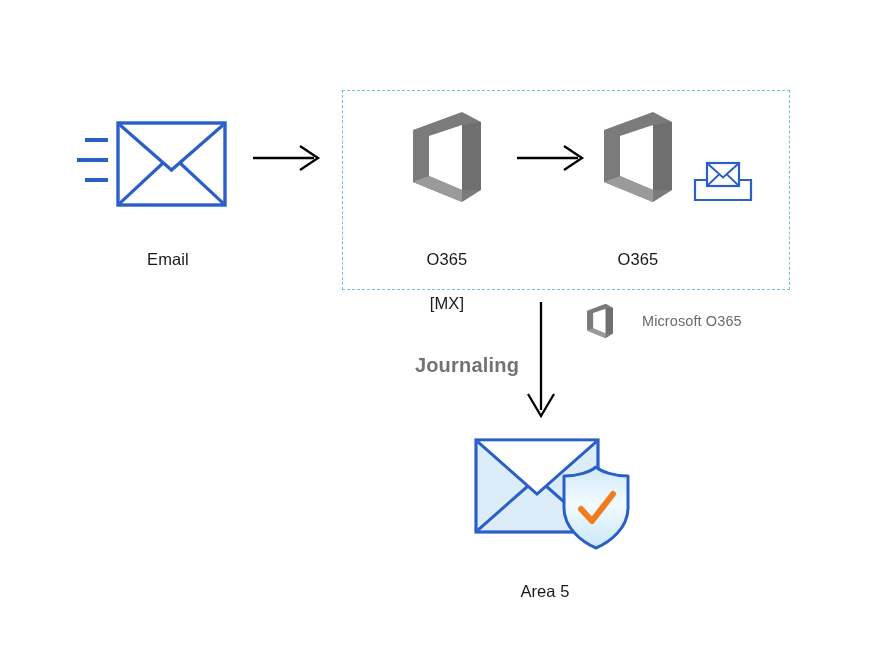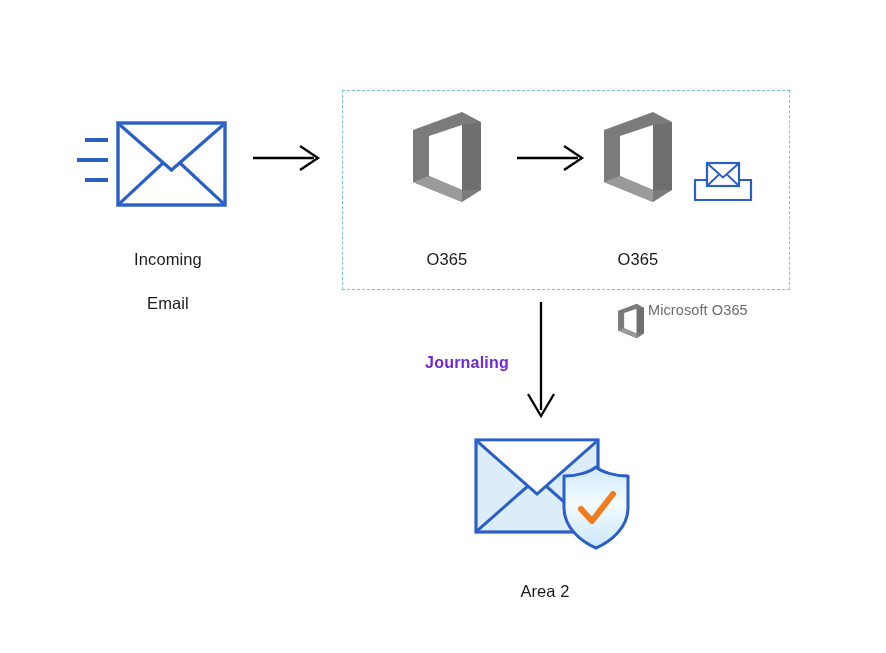--- a/index.html
+++ b/index.html
@@ -40,33 +40,34 @@
     border: 1.6px dashed #74c2d6;
     box-sizing: border-box;
   }
 
   .journaling {
     position: absolute;
     left: 412px;
     top: 354px;
     width: 110px;
     text-align: center;
-    color: #6d28d9;
-    font-size: 16px;
+    color: #737373;
+    font-size: 20px;
     font-weight: bold;
     letter-spacing: 0.2px;
     font-family: "Liberation Sans", sans-serif;
   }
 
   .ms-legend {
     position: absolute;
-    left: 615px;
+    left: 584px;
     top: 302px;
     display: flex;
-    gap: 1px;
+    align-items: center;
+    gap: 26px;
   }
   .ms-legend-text {
     color: #6b6b6b;
     font-size: 14.5px;
     letter-spacing: 0.1px;
     white-space: nowrap;
     font-family: "Liberation Sans", sans-serif;
   }
   svg { display: block; overflow: visible; }
 </style>
@@ -86,21 +87,20 @@
 
       <rect x="43" y="5" width="107" height="82" fill="#ffffff" stroke="#2a5fc8" stroke-width="3.4"></rect>
 
       <path d="M 44.7 6.7 L 96.5 52 L 148.3 6.7" fill="none" stroke="#2a5fc8" stroke-width="3.2" stroke-linejoin="miter"></path>
 
       <path d="M 44.7 85.3 L 88 45" fill="none" stroke="#2a5fc8" stroke-width="3.2"></path>
       <path d="M 148.3 85.3 L 105 45" fill="none" stroke="#2a5fc8" stroke-width="3.2"></path>
     </svg>
   </div>
   <div class="label" style="left:98px; top:226px; width:140px;">
-    <span class="label-line">Incoming</span>
     <span class="label-line">Email</span>
   </div>
 
   <div class="node" style="left:252px; top:142px;">
     <svg width="72" height="32" viewBox="0 0 72 32">
       <line x1="1" y1="16" x2="62" y2="16" stroke="#000000" stroke-width="2.3"></line>
       <path d="M 48 4 L 66 16 L 48 28" fill="none" stroke="#000000" stroke-width="2.3" stroke-linecap="butt" stroke-linejoin="miter"></path>
     </svg>
   </div>
 
@@ -111,20 +111,21 @@
 
       <path d="M 24 26 L 57 15 L 57 80 L 24 66 Z" fill="#ffffff"></path>
 
       <path d="M 8 72 L 57 92 L 57 80 L 24 66 Z" fill="#9a9a9a"></path>
 
       <path d="M 57 15 L 76 12 L 76 80 L 57 80 Z" fill="#6f6f6f"></path>
     </svg>
   </div>
   <div class="label" style="left:387px; top:226px; width:120px;">
     <span class="label-line">O365</span>
+    <span class="label-line">[MX]</span>
   </div>
 
   <div class="node" style="left:516px; top:142px;">
     <svg width="72" height="32" viewBox="0 0 72 32">
       <line x1="1" y1="16" x2="62" y2="16" stroke="#000000" stroke-width="2.3"></line>
       <path d="M 48 4 L 66 16 L 48 28" fill="none" stroke="#000000" stroke-width="2.3" stroke-linecap="butt" stroke-linejoin="miter"></path>
     </svg>
   </div>
 
   <div class="node" style="left:596px; top:110px;">
@@ -187,16 +188,16 @@
       <path d="M 7.6 98.4 L 58 54" fill="none" stroke="#2a5fc8" stroke-width="3"></path>
       <path d="M 126.4 98.4 L 76 54" fill="none" stroke="#2a5fc8" stroke-width="3"></path>
 
       <path d="M 94 44 C 108 44 120 40 126 35 C 132 40 144 44 158 44 L 158 76
                C 158 96 140 110 126 116 C 112 110 94 96 94 76 Z" fill="url(#shieldGrad)" stroke="#2a5fc8" stroke-width="3" stroke-linejoin="round"></path>
 
       <path d="M 111 77 L 122 89 L 143 62" fill="none" stroke="#f07c1e" stroke-width="6" stroke-linecap="round" stroke-linejoin="round"></path>
     </svg>
   </div>
   <div class="label" style="left:470px; top:558px; width:150px;">
-    <span class="label-line">Area 2</span>
+    <span class="label-line">Area 5</span>
   </div>
 
 </div>
 
 </body></html>

